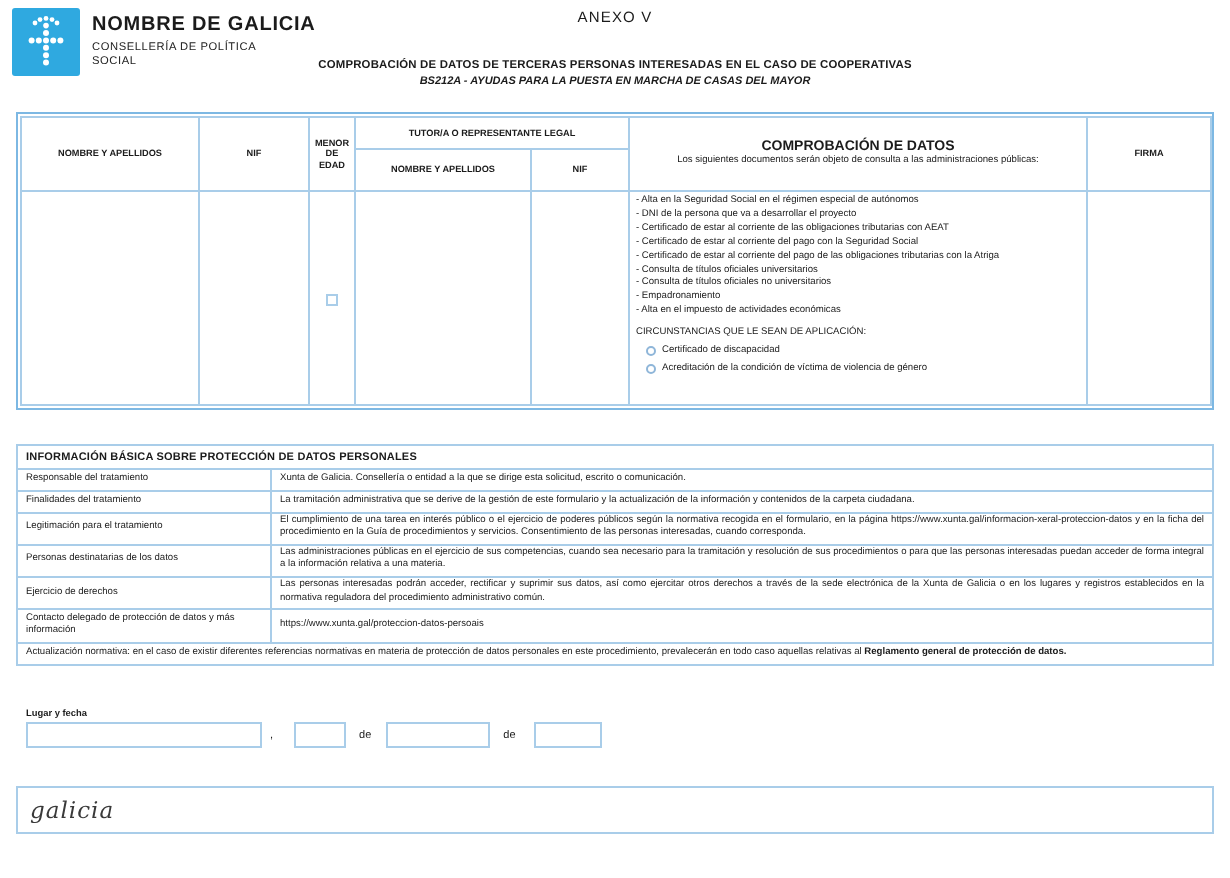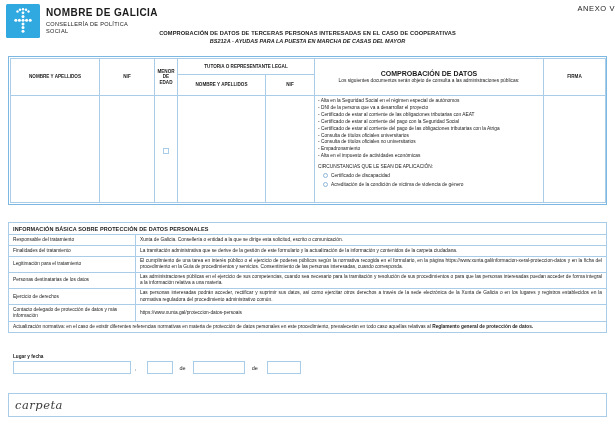--- a/index.html
+++ b/index.html
@@ -5,21 +5,21 @@
   * { margin:0; padding:0; box-sizing:border-box; }
   html,body { background:#ffffff; }
   .page {
     position:relative; width:615px; height:439px; background:#fff;
     font-family:"Liberation Sans", sans-serif; color:#1b1b1b; overflow:hidden;
   }
   
   .logo { position:absolute; left:6px; top:4px; width:34px; height:34px; }
   .brand-name { position:absolute; left:46px; top:7px; font-size:10px; font-weight:bold; letter-spacing:.4px; }
   .brand-dept { position:absolute; left:46px; top:21px; font-size:5.6px; letter-spacing:.3px; line-height:6.5px; white-space:pre-line; color:#222; }
-  .annex { position:absolute; top:4px; left:0; right:0; text-align:right; font-size:7.5px; letter-spacing:.6px; }
+  .annex { position:absolute; top:4px; left:0; right:0; text-align:center; font-size:7.5px; letter-spacing:.6px; }
   .titles { position:absolute; top:30px; left:0; right:0; text-align:center; }
   .title1 { font-size:5.7px; font-weight:bold; letter-spacing:.1px; }
   .title2 { font-size:5.5px; font-weight:bold; font-style:italic; margin-top:2px; }
   
   .main-wrap { position:absolute; left:8px; top:56px; width:599px; border:1px solid #7db8e3; padding:1px; background:#fff; }
   table.main { width:100%; border-collapse:collapse; table-layout:fixed; }
   table.main th, table.main td { border:1px solid #a9cde9; }
   table.main th { font-size:4.6px; font-weight:bold; text-align:center; vertical-align:middle; line-height:5.6px; padding:1px 2px; }
   tr.hrow1 { height:16px; }
   tr.hrow2 { height:21px; }
@@ -203,16 +203,16 @@
       <span class="sep">,</span>
       <input class="box b-day" type="text" style="">
       <span class="de">de</span>
       <input class="box b-month" type="text" style="">
       <span class="de">de</span>
       <input class="box b-year" type="text" style="">
     </div>
   </div>
 
   <div class="footer-box">
-    <span class="galicia">carpeta</span>
+    <span class="galicia">galicia</span>
   </div>
 
 </div>
 
 </body></html>

